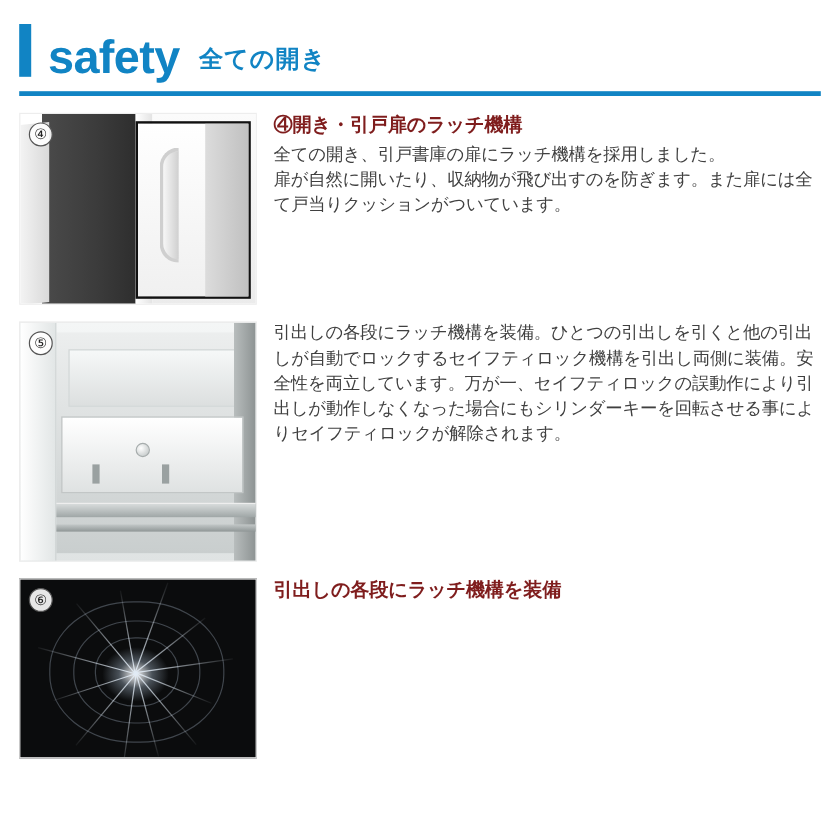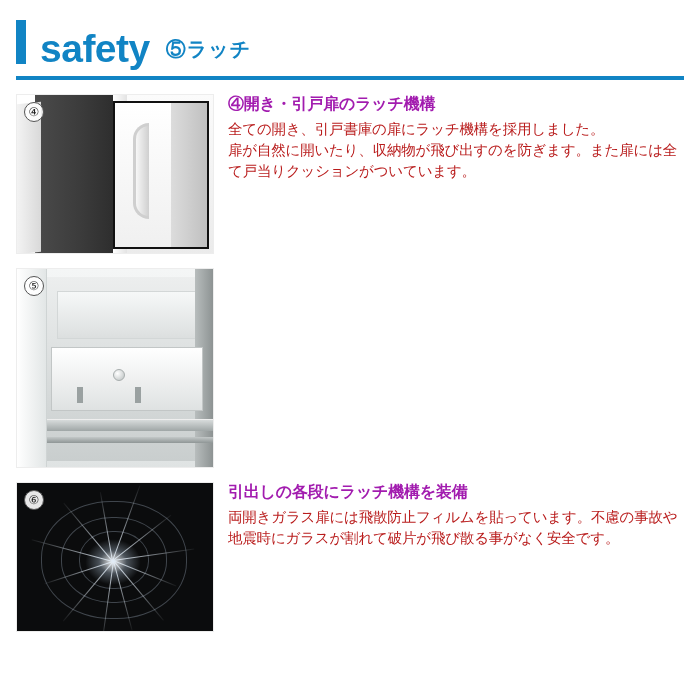--- a/index.html
+++ b/index.html
@@ -77,28 +77,28 @@
     text-align: center;
     z-index: 5;
   }
   .text-col {
     flex: 1 1 auto;
     min-width: 0;
   }
   .item-title {
     font-size: 16px;
     font-weight: bold;
-    color: #a21caf;
+    color: #7f1d1d;
     margin: 0 0 4px 0;
     letter-spacing: -0.2px;
   }
   .item-body {
     font-size: 14.5px;
     line-height: 1.45;
-    color: #b91c1c;
+    color: #404040;
     margin: 0;
     letter-spacing: -0.2px;
   }
   .item-note {
     font-size: 14.5px;
     line-height: 1.45;
     color: #111;
     margin: 0;
     letter-spacing: -0.2px;
   }
@@ -253,21 +253,21 @@
   }
 </style>
 </head>
 <body>
 
 <div class="page">
 
   <div class="header">
     <div class="header-bar"></div>
     <div class="header-title">safety</div>
-    <div class="header-sub">⑤ラッチ</div>
+    <div class="header-sub">全ての開き</div>
   </div>
 
   <div class="content">
 
     <div class="row">
       <div class="photo-wrap">
         <div class="photo4">
           <div class="p4-dark"></div>
           <div class="p4-door"></div>
           <div class="p4-panelL"></div>
@@ -296,20 +296,21 @@
           <div class="p5-drawer"></div>
           <div class="p5-knob"></div>
           <div class="p5-tab" style="left:60px;"></div>
           <div class="p5-tab" style="left:118px;"></div>
           <div class="p5-rail"></div>
           <div class="p5-rail2"></div>
         </div>
         <div class="num-badge">⑤</div>
       </div>
       <div class="text-col">
+        <p class="item-body">引出しの各段にラッチ機構を装備。ひとつの引出しを引くと他の引出しが自動でロックするセイフティロック機構を引出し両側に装備。安全性を両立しています。万が一、セイフティロックの誤動作により引出しが動作しなくなった場合にもシリンダーキーを回転させる事によりセイフティロックが解除されます。</p>
       </div>
     </div>
 
     <div class="row">
       <div class="photo-wrap">
         <div class="photo6">
           <div class="p6-glow"></div>
           <div class="p6-ring" style="left:62px; top:48px; width:70px; height:58px;"></div>
           <div class="p6-ring" style="left:44px; top:34px; width:106px; height:86px;"></div>
           <div class="p6-ring" style="left:24px; top:18px; width:146px; height:118px;"></div>
@@ -323,18 +324,17 @@
           <div class="p6-crack" style="height:74px; transform:rotate(232deg);"></div>
           <div class="p6-crack" style="height:82px; transform:rotate(262deg);"></div>
           <div class="p6-crack" style="height:68px; transform:rotate(292deg);"></div>
           <div class="p6-crack" style="height:78px; transform:rotate(320deg);"></div>
           <div class="p6-crack" style="height:72px; transform:rotate(345deg);"></div>
         </div>
         <div class="num-badge">⑥</div>
       </div>
       <div class="text-col">
         <p class="item-title">引出しの各段にラッチ機構を装備</p>
-        <p class="item-body">両開きガラス扉には飛散防止フィルムを貼っています。不慮の事故や地震時にガラスが割れて破片が飛び散る事がなく安全です。</p>
       </div>
     </div>
 
   </div>
 </div>
 
 </body></html>

